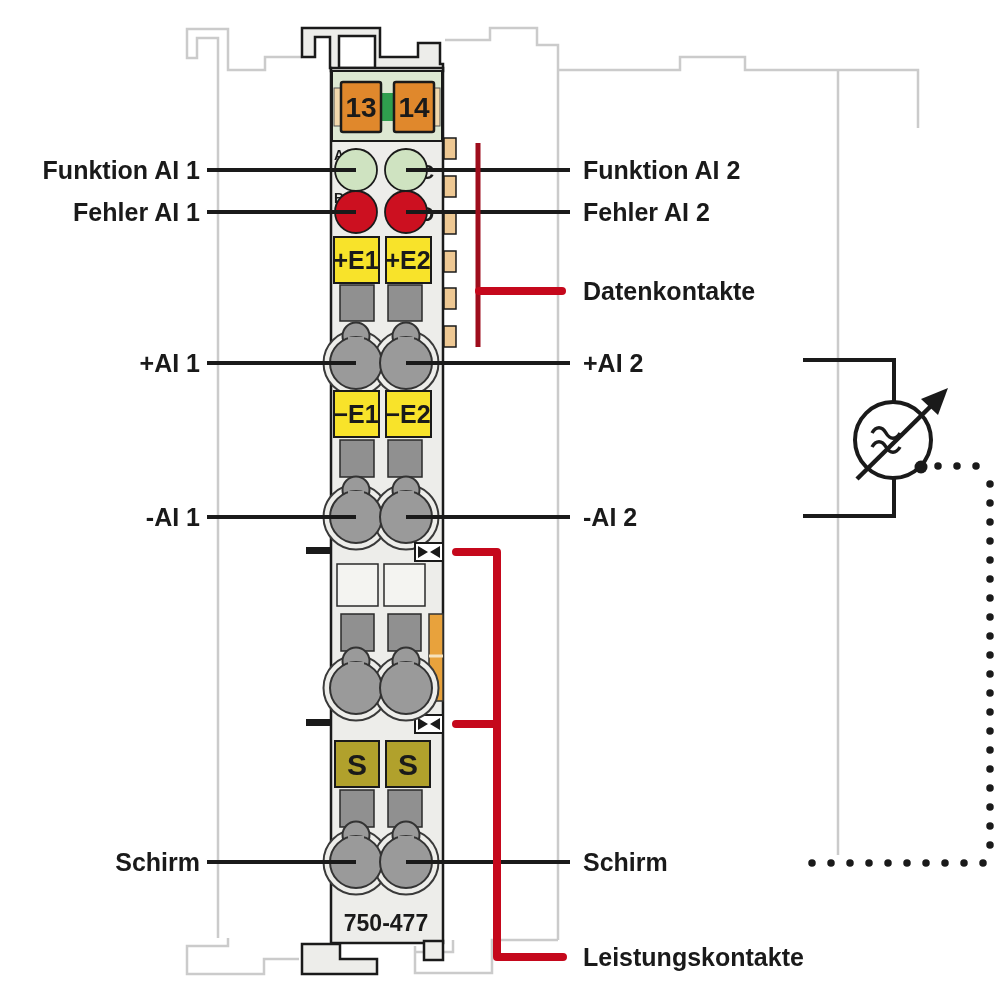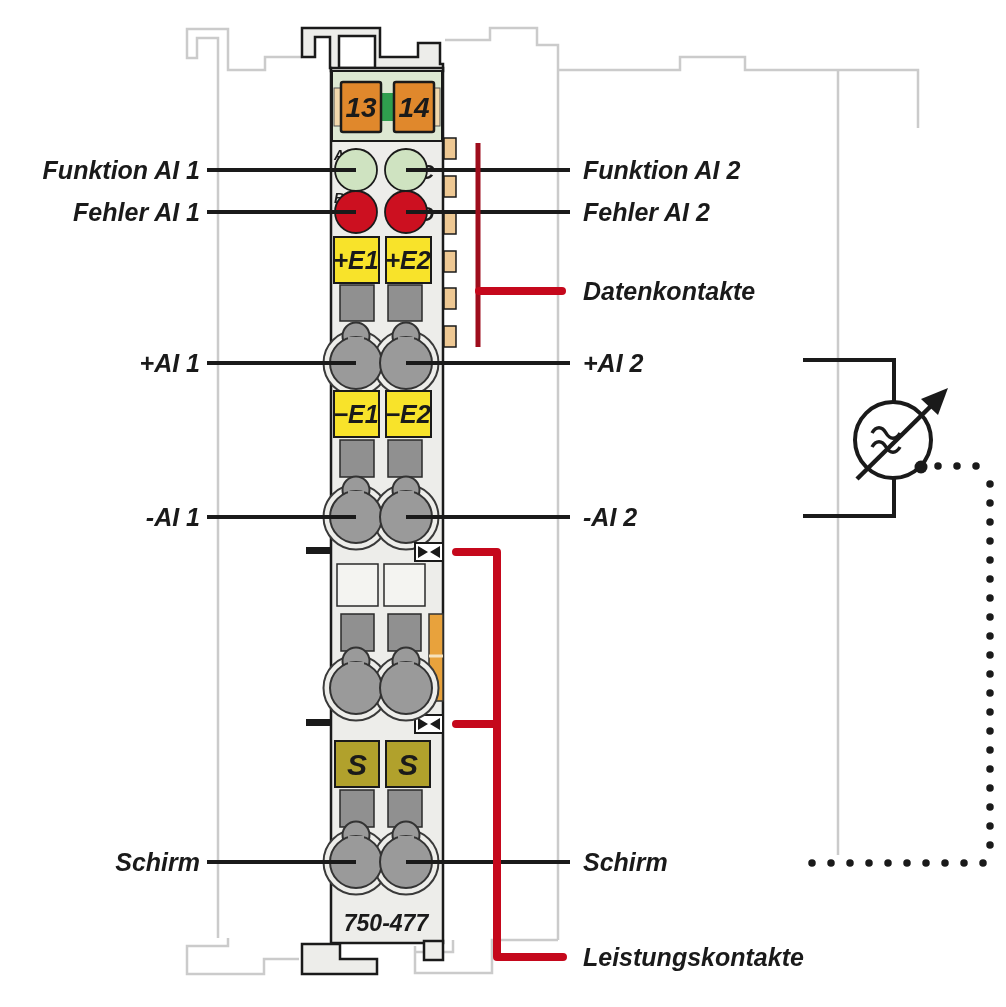--- a/index.html
+++ b/index.html
@@ -1,16 +1,16 @@
 <!DOCTYPE html>
 <html><head>
 <meta charset="utf-8">
 <style>
   html,body{margin:0;padding:0;background:#ffffff;}
-  .stage{position:relative;width:1006px;height:1007px;background:#fff;overflow:hidden;font-style:italic;}
+  .stage{position:relative;width:1006px;height:1007px;background:#fff;overflow:hidden;}
   svg text{font-family:"Liberation Sans","DejaVu Sans",sans-serif;font-weight:bold;fill:#1a1a1a;}
   .lbl{font-size:25px;}
   .ghost{stroke:#cbcbcb;stroke-width:2.5;fill:none;}
   .outline{fill:#ededea;stroke:#1a1a1a;stroke-width:2.5;}
   .callout{stroke:#1a1a1a;stroke-width:4;}
   .graysq{fill:#909090;stroke:#2a2a2a;stroke-width:1.5;}
   .whitesq{fill:#f4f4f1;stroke:#2a2a2a;stroke-width:1.5;}
   .dots{stroke:#1a1a1a;stroke-width:7.5;stroke-linecap:round;stroke-dasharray:0 19;fill:none;}
   .cwire{stroke:#1a1a1a;stroke-width:4;fill:none;}
 </style>

